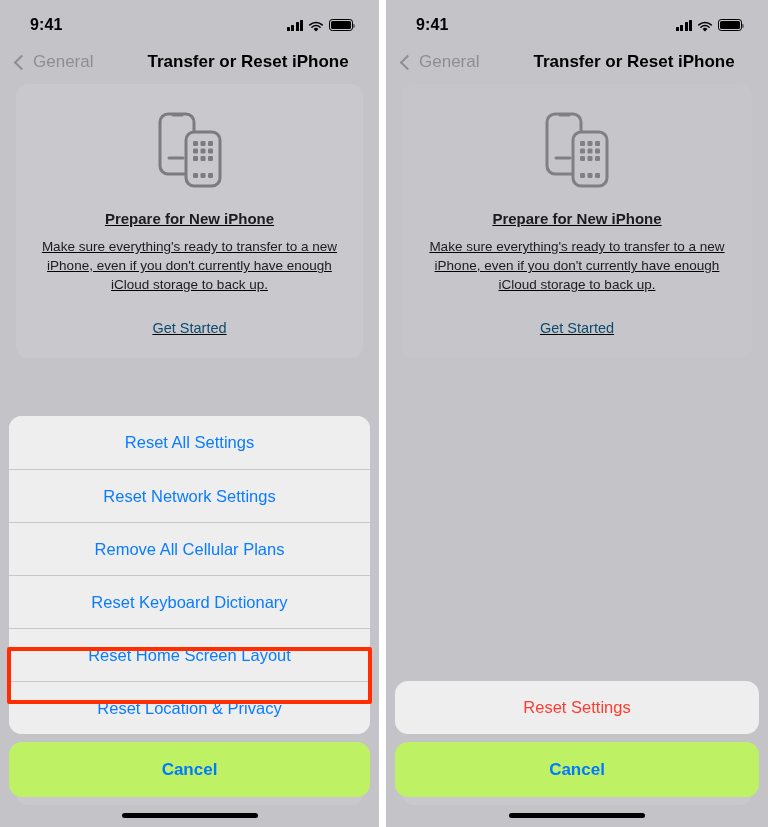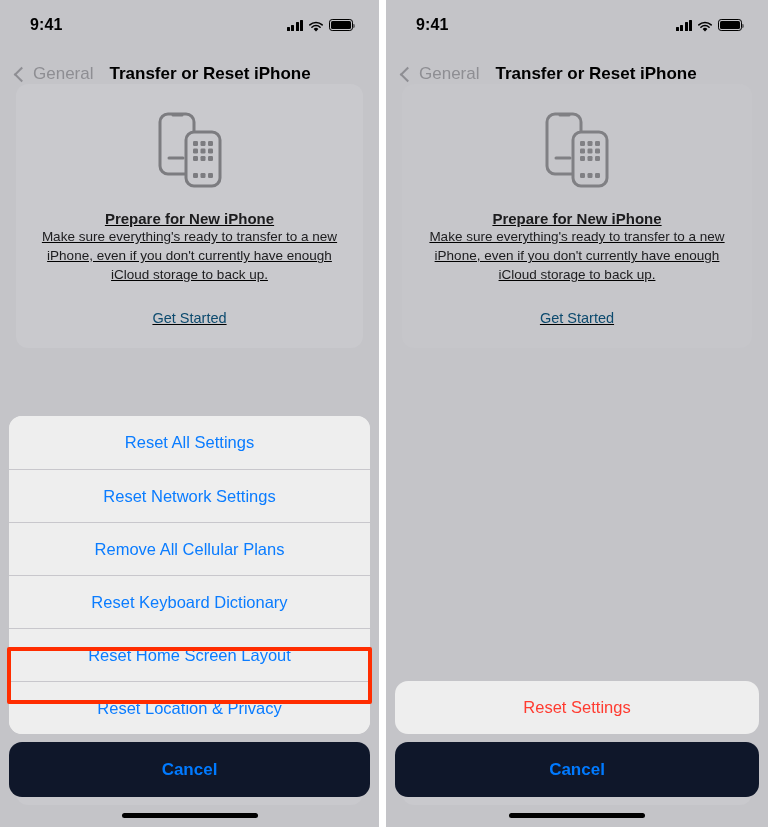--- a/index.html
+++ b/index.html
@@ -70,23 +70,24 @@
     width: 2px; height: 4px;
     background: rgba(0,0,0,0.45);
     border-radius: 0 1.4px 1.4px 0;
   }
   .batt b { display: block; height: 100%; background: #000; border-radius: 1.6px; }
 
   
   .nav-bar {
     height: 44px;
     display: flex;
-    align-items: flex-end;
+    align-items: center;
     padding: 0 14px;
     position: relative;
+    gap: 38px;
   }
   .nav-back {
     display: flex;
     align-items: center;
     gap: 4px;
     color: #8e8e93;
   }
   .chev {
     width: 11px; height: 11px;
     border-left: 2.3px solid #8e8e93;
@@ -128,20 +129,21 @@
   .card-title {
     font-size: 15px;
     font-weight: bold;
     color: #1c1c1e;
     margin-top: 14px;
   }
   .card-body {
     font-size: 13.5px;
     line-height: 19px;
     color: #1c1c1e;
+    margin-top: 10px;
     padding: 0 6px;
   }
   .card-link {
     font-size: 14.5px;
     color: #0c4a6e;
     margin-top: 26px;
   }
 
   
   .ghost-row {
@@ -185,21 +187,21 @@
   .sheet-header {
     padding: 13px 26px 12px;
     text-align: center;
     font-size: 12.5px;
     line-height: 16px;
     color: #8a8a8e;
     background: #eeeeee;
   }
 
   .cancel-group {
-    background: #0f172a;
+    background: #bef264;
     border-radius: 13px;
     margin-top: 8px;
     height: 55px;
     display: flex;
     align-items: center;
     justify-content: center;
   }
   .cancel-label {
     font-size: 17px;
     font-weight: bold;

